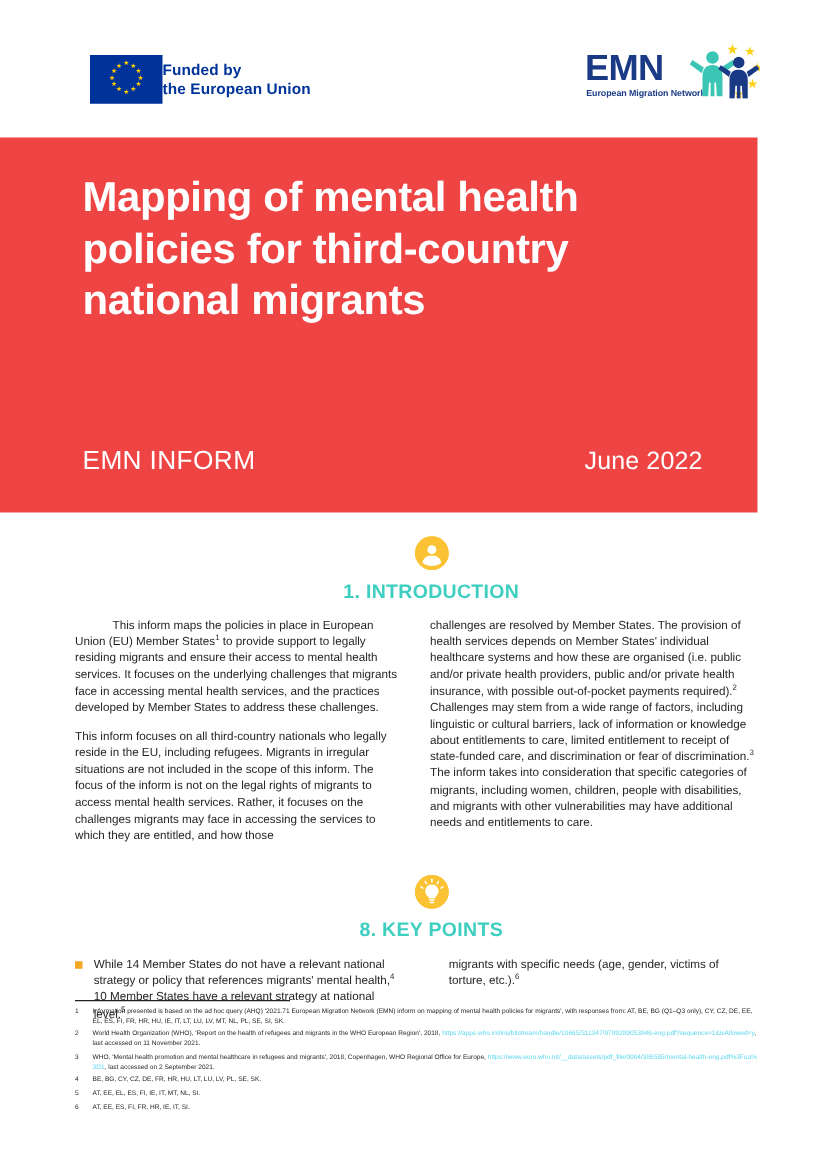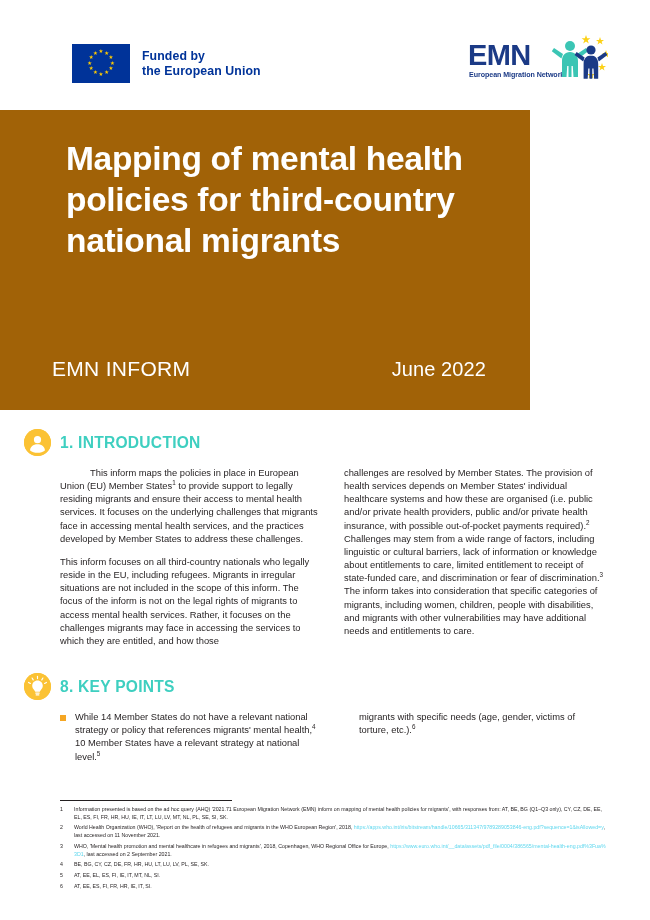--- a/index.html
+++ b/index.html
@@ -9,61 +9,61 @@
     font-family: "Liberation Sans", sans-serif;
     -webkit-font-smoothing: antialiased;
   }
   .page { position: relative; width: 650px; height: 920px; overflow: hidden; background:#fff; }
 
   
   .logo-strip {
     position: absolute; left: 0; top: 0; width: 650px; height: 110px;
     background: #ffffff;
   }
-  .eu-logo { position: absolute; left: 72px; top: 44px; display: flex; align-items: center; gap: 12px; }
+  .eu-logo { position: absolute; left: 72px; top: 44px; display: flex; align-items: center; gap: 0; }
   .eu-flag {
     width: 58px; height: 39px; background: #003399; position: relative; flex: none;
   }
   .eu-flag .star {
     position: absolute; color: #ffcc00; font-size: 5.4px; line-height: 5.4px;
     width: 6px; height: 6px; text-align: center;
   }
   .eu-text {
     color: #003399; font-size: 12.3px; font-weight: bold; line-height: 14.6px;
     letter-spacing: .1px; white-space: pre-line;
   }
   .emn-logo { position: absolute; right: 42px; top: 33px; width: 140px; height: 56px; }
   .emn-word { position: absolute; left: 0; top: 8px; color: #1b3a86; font-size: 29px;
               font-weight: bold; letter-spacing: -.6px; line-height: 29px; }
   .emn-sub { position: absolute; left: 1px; top: 38px; color: #1b3a86; font-size: 7.1px;
              font-weight: bold; letter-spacing: -.05px; line-height: 8px; }
   .emn-mark { position: absolute; right: 0; top: 0; width: 58px; height: 46px; }
 
   
   .hero {
-    position: absolute; left: 0; top: 110px; width: 530px; height: 300px;
-    background: #a16207;
+    position: absolute; left: 0; top: 110px; width: 606px; height: 300px;
+    background: #ef4444;
   }
   .hero-title {
     position: absolute; left: 66px; top: 28px; width: 520px;
     color: #ffffff; font-size: 33.5px; font-weight: bold; line-height: 41px;
     letter-spacing: -.3px;
   }
   .hero-footer {
-    position: absolute; left: 52px; right: 44px; top: 247px;
+    position: absolute; left: 66px; right: 44px; top: 247px;
     display: flex; justify-content: space-between; align-items: center;
   }
   .hero-inform { color: #ffffff; font-size: 21px; letter-spacing: .3px; line-height: 24px; }
   .hero-date  { color: #ffffff; font-size: 20px; letter-spacing: .1px; line-height: 24px; }
 
   
   .body-area { position: absolute; left: 0; top: 410px; width: 650px; }
 
   .section { position: relative; }
-  .sec-head { display: flex; align-items: center; gap: 9px; padding-left: 24px; }
+  .sec-head { display: flex; align-items: center; gap: 9px; padding-left: 40px; flex-direction: column; }
   .sec-icon {
     width: 27px; height: 27px; border-radius: 50%; background: #fbc234;
     position: relative; flex: none;
   }
   .sec-title {
     color: #3ecfc0; font-size: 15.6px; font-weight: bold; letter-spacing: .25px;
   }
 
   .cols {
     display: flex; gap: 22px; padding: 0 44px 0 60px; margin-top: 11px;

